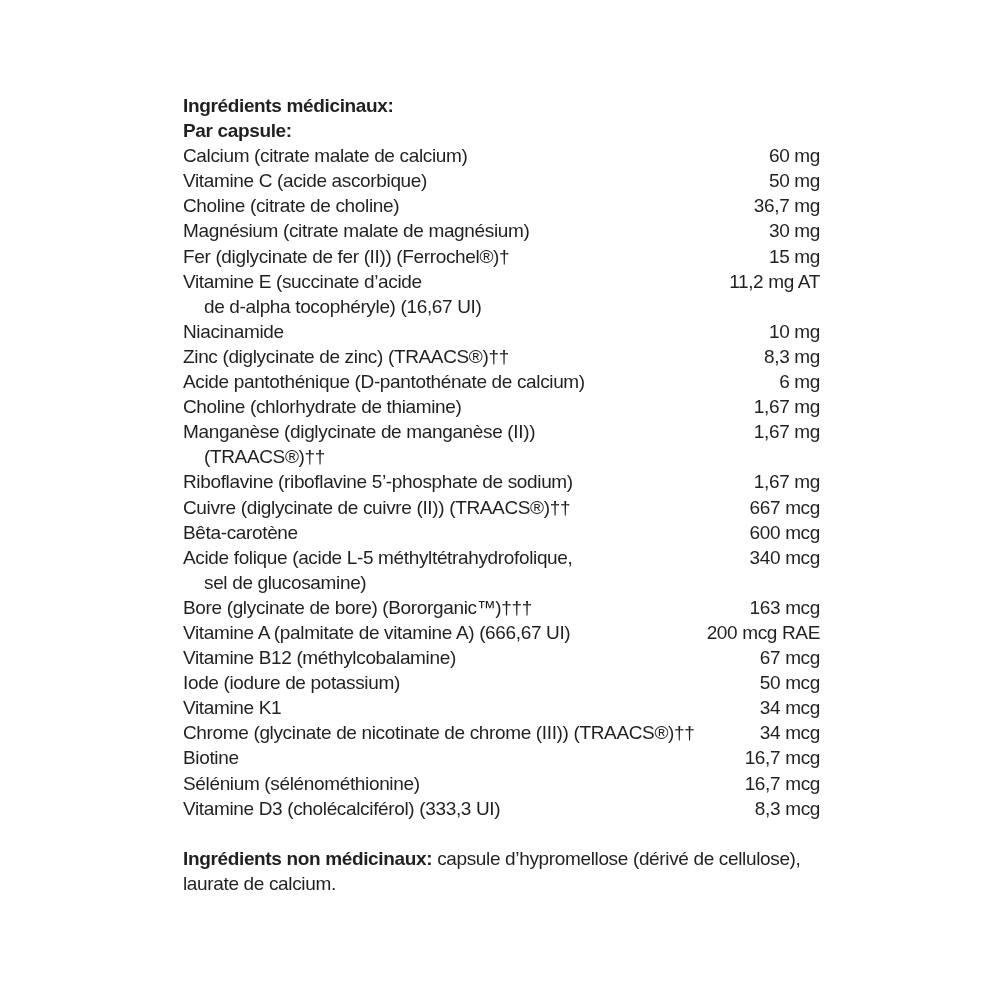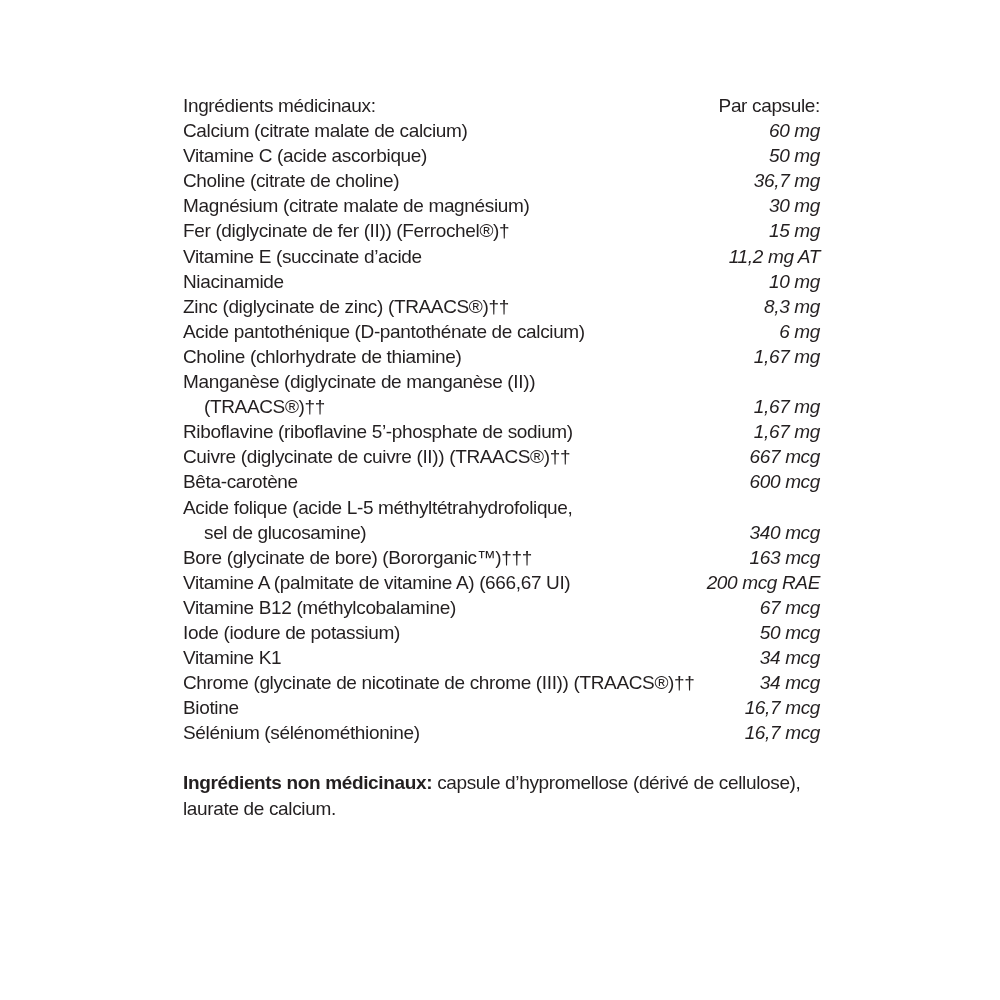--- a/index.html
+++ b/index.html
@@ -21,38 +21,37 @@
     left: 183px;
     top: 93px;
     width: 637px;
     font-size: 19px;
     line-height: 25.1px;
     letter-spacing: -0.35px;
   }
   .header-row {
     display: flex;
     justify-content: space-between;
-    font-weight: normal;
+    font-weight: bold;
+    flex-direction: column;
   }
   .ingredient-row {
     display: flex;
     justify-content: space-between;
-    align-items: flex-end;
   }
   .ingredient-name {
     white-space: nowrap;
   }
   .ingredient-name .line2 {
     padding-left: 21px;
   }
   .ingredient-amount {
     white-space: nowrap;
     text-align: right;
     padding-left: 10px;
-    font-style: italic;
   }
   .non-medicinal {
     margin-top: 25px;
   }
   .non-medicinal .bold {
     font-weight: bold;
     text-align: center;
   }
   .nm-line1 {
     white-space: nowrap;
@@ -106,20 +105,21 @@
     <div class="ingredient-name">
       <div class="line1">Fer (diglycinate de fer (II)) (Ferrochel®)†</div>
 
     </div>
     <div class="ingredient-amount">15 mg</div>
   </div>
 
   <div class="ingredient-row">
     <div class="ingredient-name">
       <div class="line1">Vitamine E (succinate d’acide</div>
+      <div class="line2">de d-alpha tocophéryle) (16,67 UI)</div>
     </div>
     <div class="ingredient-amount">11,2 mg AT</div>
   </div>
 
   <div class="ingredient-row">
     <div class="ingredient-name">
       <div class="line1">Niacinamide</div>
 
     </div>
     <div class="ingredient-amount">10 mg</div>
@@ -247,20 +247,27 @@
   </div>
 
   <div class="ingredient-row">
     <div class="ingredient-name">
       <div class="line1">Sélénium (sélénométhionine)</div>
 
     </div>
     <div class="ingredient-amount">16,7 mcg</div>
   </div>
 
+  <div class="ingredient-row">
+    <div class="ingredient-name">
+      <div class="line1">Vitamine D3 (cholécalciférol) (333,3 UI)</div>
+
+    </div>
+    <div class="ingredient-amount">8,3 mcg</div>
+  </div>
 </div>
 
     <div class="non-medicinal">
       <div class="nm-line1">
         <span class="bold">Ingrédients non médicinaux:</span><span> capsule d’hypromellose (dérivé de cellulose),</span>
       </div>
       <div>laurate de calcium.</div>
     </div>
 
   </div>

